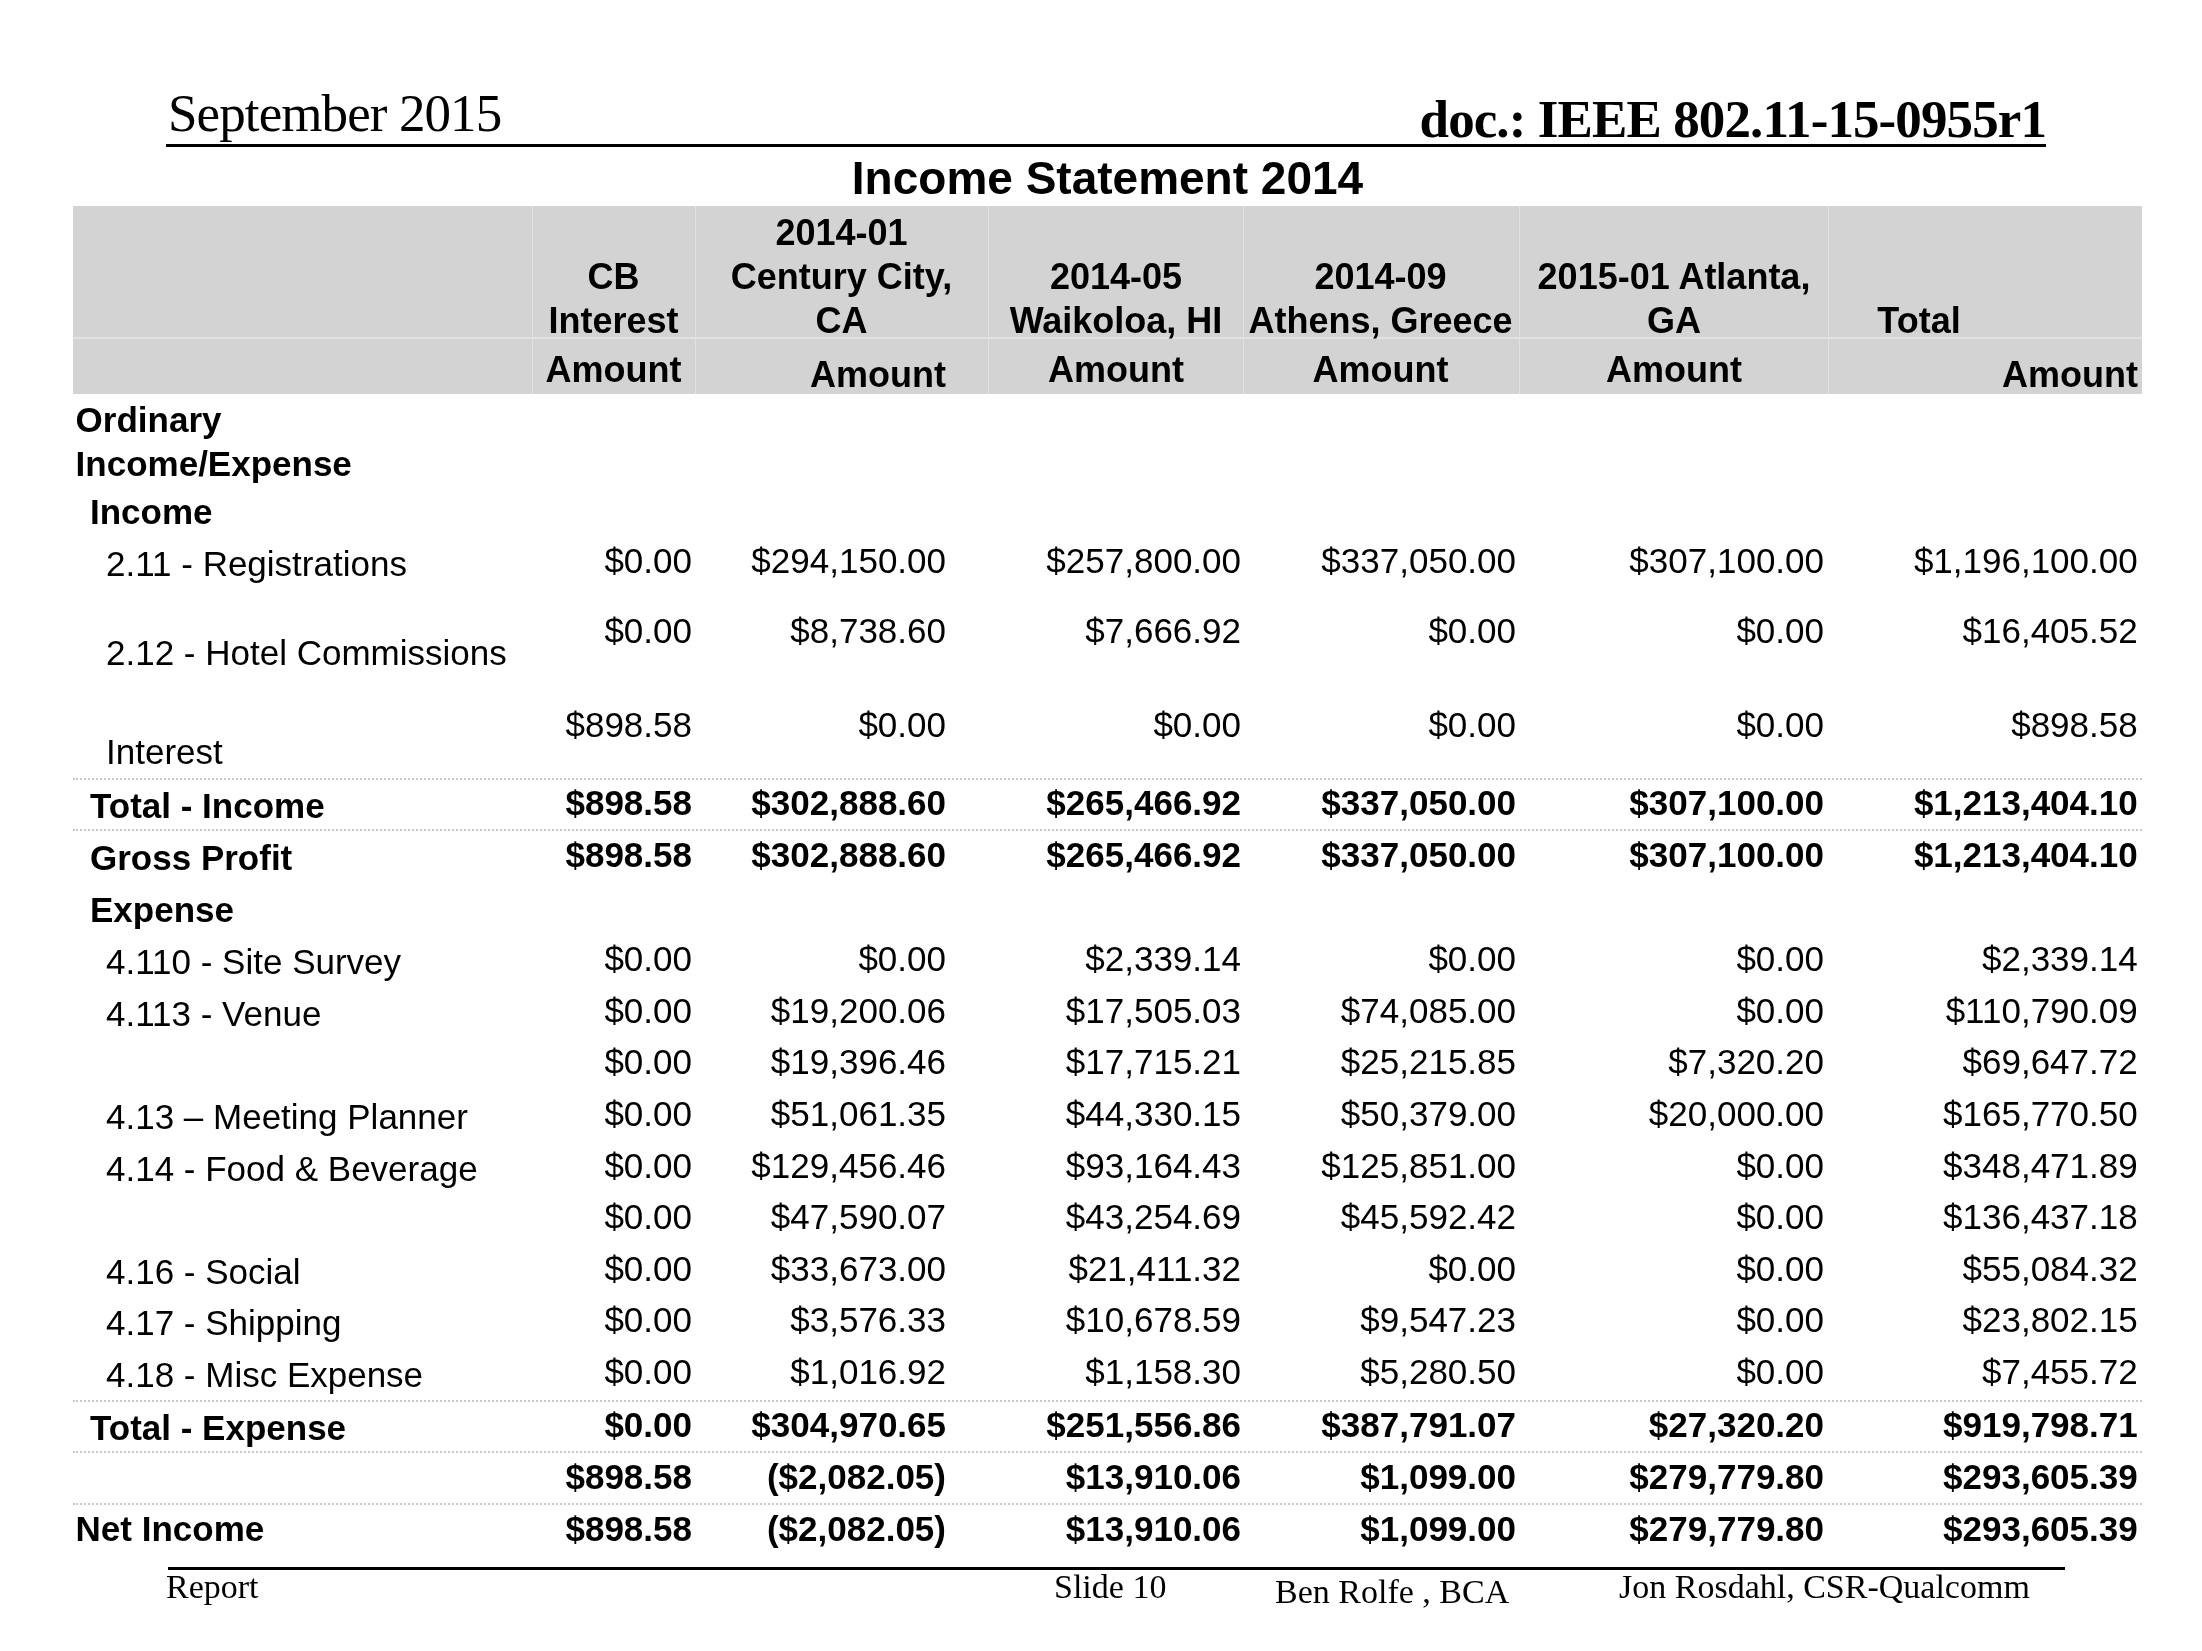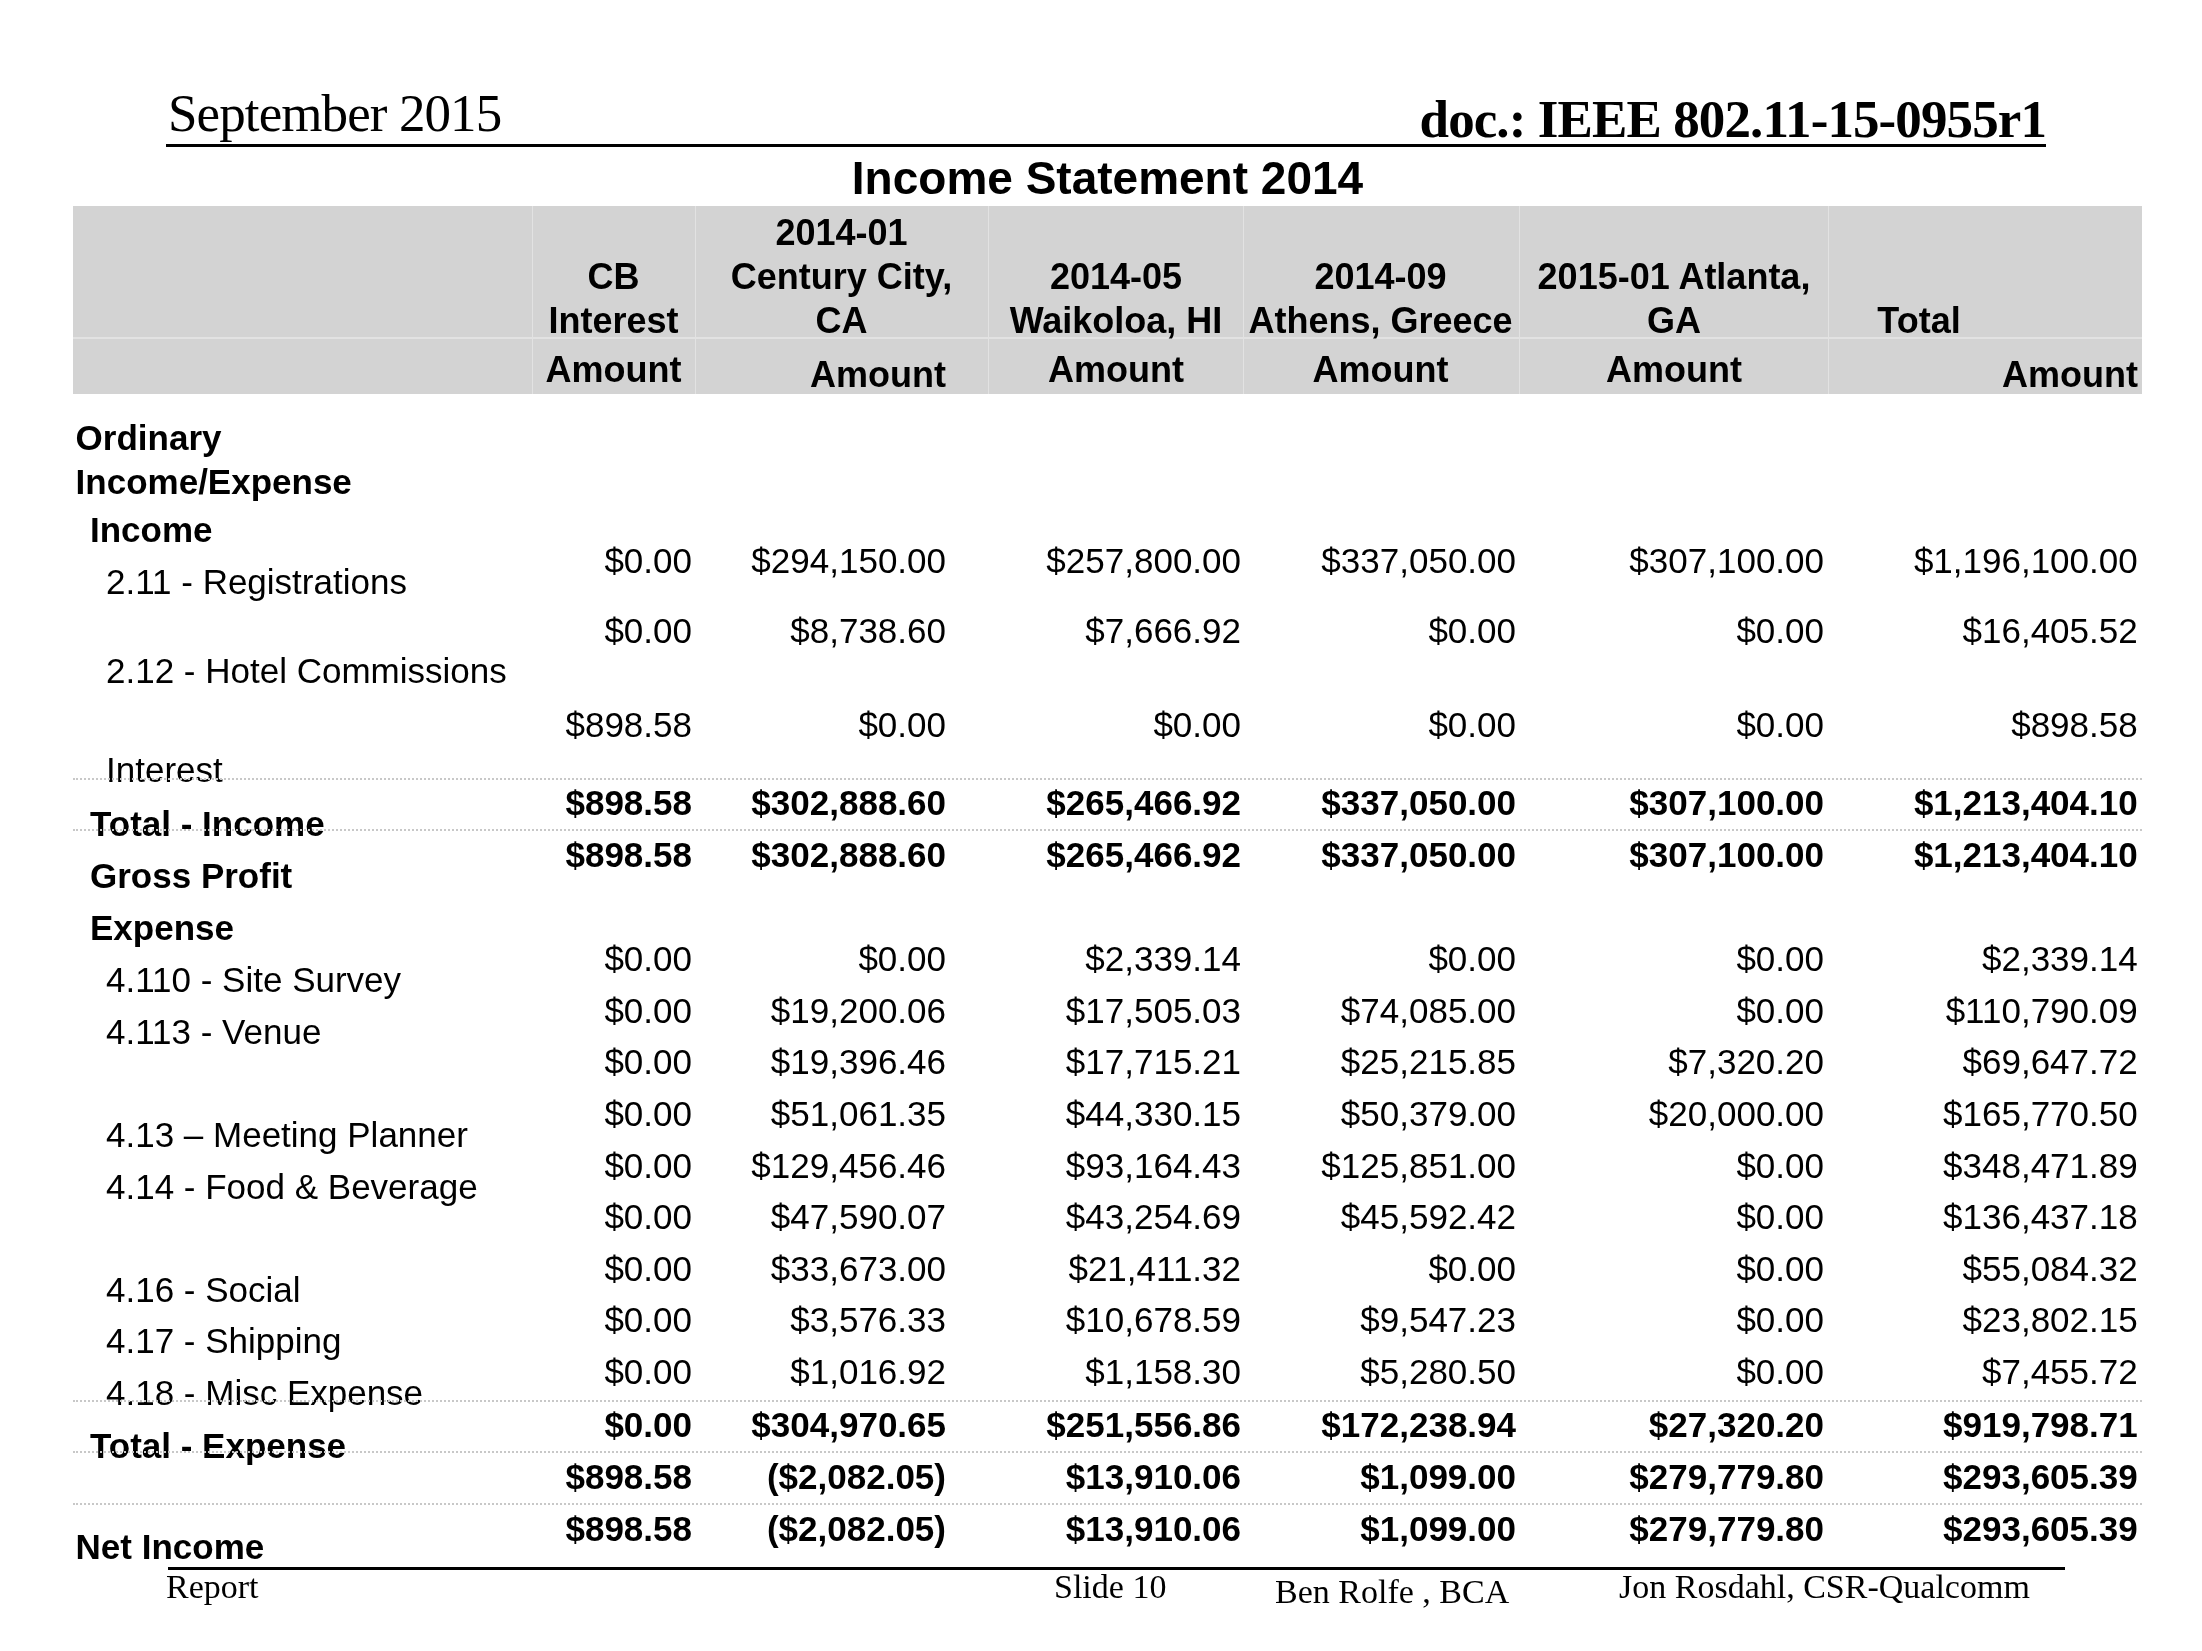--- a/index.html
+++ b/index.html
@@ -12,21 +12,21 @@
   #hdr-rule { position:absolute; left:166px; top:144px; width:1880px; height:3.4px; background:#000; }
   #title { position:absolute; left:0; width:2215px; top:151px; text-align:center; font-size:46px; font-weight:bold; }
 
   #hdr-band { position:absolute; left:73px; top:206px; width:2069px; height:188px; background:#d3d3d3; }
   .hcol { position:absolute; top:206px; height:188px; border-left:1.7px solid #e2e2e2; box-sizing:border-box; }
   .hsplit { position:absolute; left:73px; top:337px; width:2069px; height:1.7px; background:#e2e2e2; }
   .htxt { position:absolute; font-size:36px; font-weight:bold; line-height:44px; text-align:center; }
   .hamt { position:absolute; font-size:36px; font-weight:bold; line-height:44px; top:348px; }
 
   .row { position:absolute; left:73px; width:2069px; font-size:35px; }
-  .lbl { position:absolute; white-space:nowrap; line-height:45px;margin-top:18px; }
+  .lbl { position:absolute; white-space:nowrap; line-height:45px; }
   .val { position:absolute; text-align:right; white-space:nowrap; line-height:45px; }
   .bold { font-weight:bold; }
   .dotline { position:absolute; left:73px; width:2069px; height:0; border-top:2.6px dotted #c8c8c8; }
 
   #foot-rule { position:absolute; left:168px; top:1567px; width:1897px; height:3.4px; background:#000; }
   .foot { position:absolute; top:1568px; font-size:34px; }
 </style>
 </head>
 <body>
 
@@ -232,21 +232,21 @@
     <div class="val" style="right:4.3px">$7,455.72</div>
   </div>
 
   <div class="dotline" style="top:1400px"></div>
 
   <div class="row bold" style="top:1402px;height:48px">
     <div class="lbl" style="left:17px;top:3.4px">Total - Expense</div>
     <div class="val" style="right:1450px">$0.00</div>
     <div class="val" style="right:1196px">$304,970.65</div>
     <div class="val" style="right:901px">$251,556.86</div>
-    <div class="val" style="right:626px">$172,238.94</div>
+    <div class="val" style="right:626px">$387,791.07</div>
     <div class="val" style="right:318px">$27,320.20</div>
     <div class="val" style="right:4.3px">$919,798.71</div>
   </div>
 
   <div class="dotline" style="top:1451px"></div>
 
   <div class="row bold" style="top:1454px;height:48px">
     <div class="val" style="right:1450px">$898.58</div>
     <div class="val" style="right:1196px">($2,082.05)</div>
     <div class="val" style="right:901px">$13,910.06</div>

